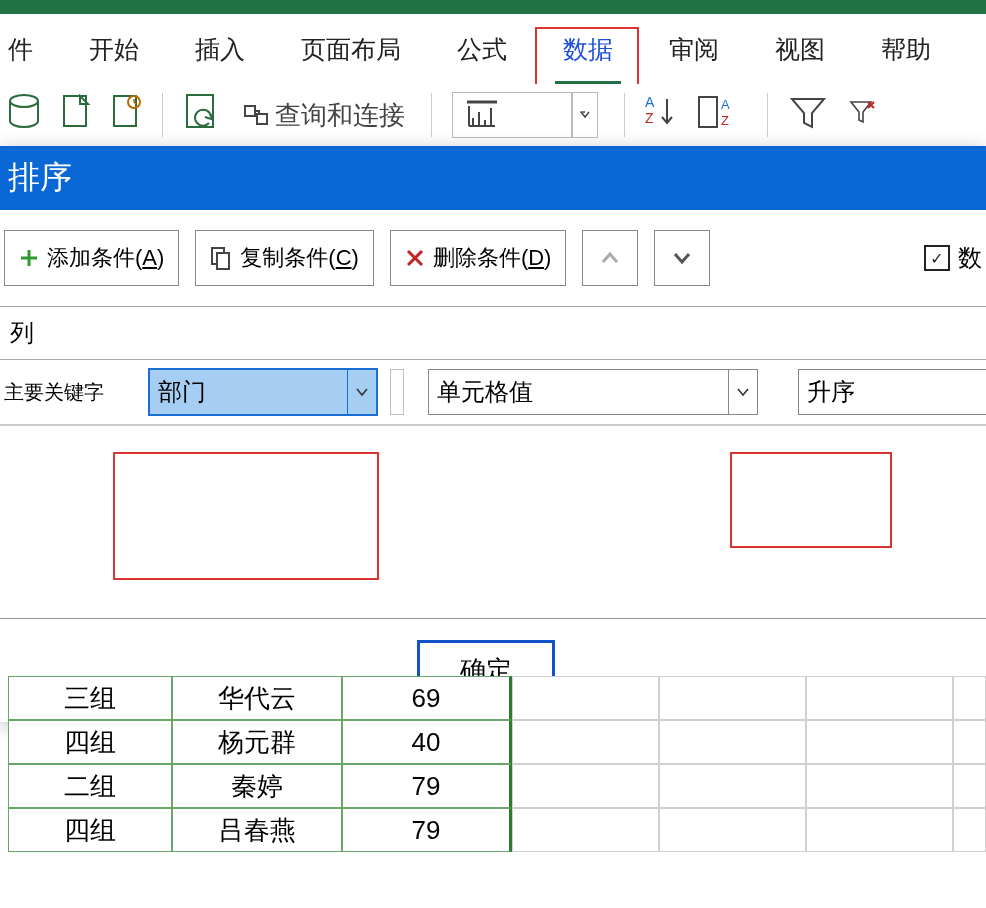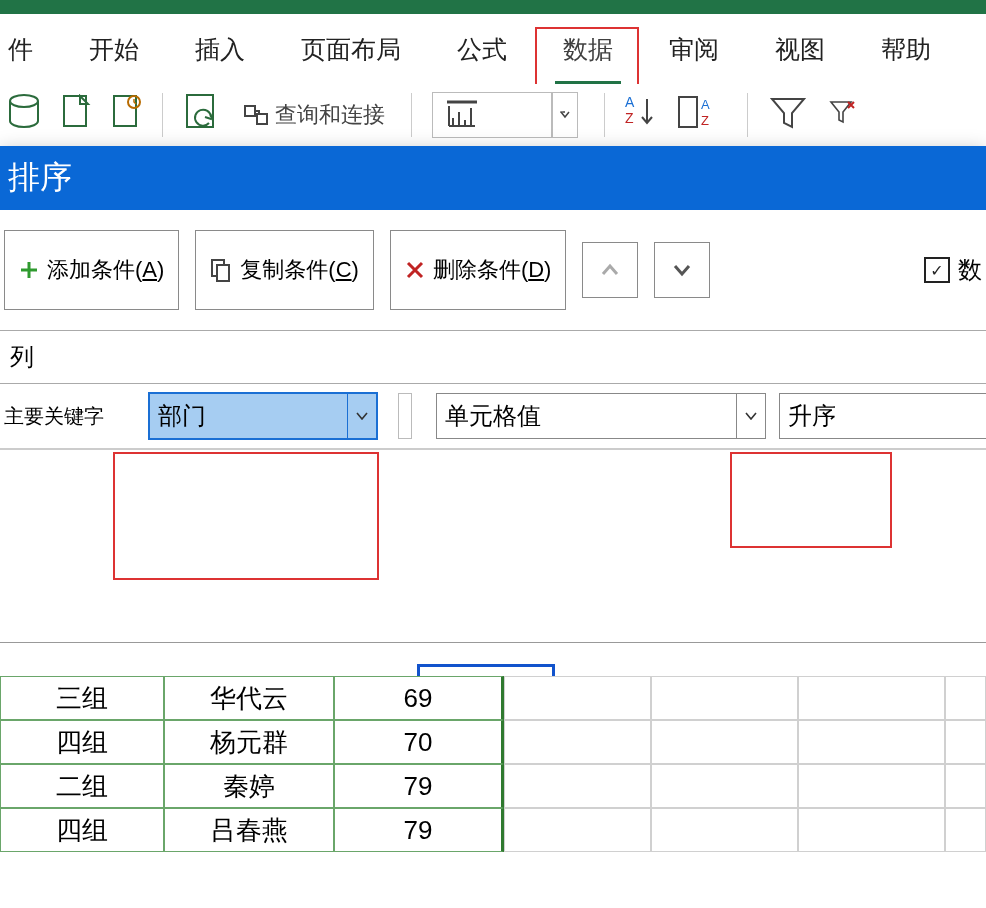--- a/index.html
+++ b/index.html
@@ -5,34 +5,34 @@
 html,body{margin:0;padding:0;font-family:"Microsoft YaHei","Segoe UI",sans-serif;background:#fff;overflow:hidden}
 .root{width:986px;height:908px;position:relative;background:#fff;overflow:hidden}
 
 
 .qat{position:absolute;left:0;top:0;right:0;height:14px;background:#217346}
 
 
 .tabs{position:absolute;left:0;top:14px;right:0;height:70px;background:#fff;border-bottom:1px solid #bbb}
 .tabs-inner{display:flex;align-items:center;height:100%;gap:40px;padding-left:0;font-size:25px;color:#222}
 .tab{padding:6px 8px;cursor:pointer}
-.tab.active{color:#404040;position:relative}
+.tab.active{color:#1d4ed8;position:relative}
 .tab.active::after{content:"";position:absolute;left:0;right:0;bottom:-13px;height:4px;background:#217346}
 .red-box{position:absolute;border:2px solid #d33}
 
 
 .ribbon{position:absolute;left:0;top:84px;right:0;height:62px;background:#fff;display:flex;align-items:center;gap:20px;padding-left:6px;color:#444}
-.rib-txt{font-size:22px}
+.rib-txt{font-size:26px}
 
 
 .dlg{position:absolute;left:0;top:146px;right:0;box-shadow:0 4px 18px rgba(0,0,0,.25);background:#fff}
 .dlg-title{height:64px;background:#0a68d6;color:#fff;font-size:32px;display:flex;align-items:center;padding-left:8px}
 .dlg-body{background:#fff}
 .dlg-toolbar{display:flex;align-items:center;gap:16px;padding:20px 4px}
-.btn{height:54px;border:1px solid #8a8a8a;background:#fff;display:flex;align-items:center;padding:12px 14px;font-size:22px;cursor:pointer;gap:8px}
+.btn{height:54px;border:1px solid #8a8a8a;background:#fff;display:flex;align-items:center;padding:0 14px;font-size:22px;cursor:pointer;gap:8px}
 .btn.sq{width:54px;justify-content:center;padding:0}
 .btn u{text-decoration:underline}
 .chk{display:flex;align-items:center;gap:8px;font-size:24px}
 .chkbox{width:22px;height:22px;border:2px solid #222;display:flex;align-items:center;justify-content:center}
 .chkbox::after{content:"✓";font-size:16px;color:#222}
 
 
 .gh{display:flex;border-top:1px solid #aaa;border-bottom:1px solid #aaa}
 .gh-cell{font-size:24px;padding:10px 10px}
 .row{display:flex;align-items:center;border-bottom:2px solid #ccc;height:64px}
@@ -40,21 +40,21 @@
 .select{height:44px;border:1px solid #888;display:flex;align-items:center;padding:0 8px;font-size:24px;position:relative;background:#fff}
 .select.keysel{background:#a6cdf2;border:2px solid #1a6fd4;width:210px}
 .select .arr{position:absolute;right:0;top:0;width:28px;height:100%;border-left:1px solid #888;display:flex;align-items:center;justify-content:center}
 .select.keysel .arr{border-left:1px solid #1a6fd4}
 
 
 .dlg-foot{border-top:1px solid #999;padding:21px 0;display:flex;justify-content:center;padding-right:14px}
 .okbtn{border:3px solid #1253cc;background:#fff;font-size:26px;padding:10px 40px;cursor:pointer}
 
 
-.sheet{position:absolute;left:0;top:676px;right:0}
+.sheet{position:absolute;left:8px;top:676px;right:0}
 .sh-row{display:flex;height:44px}
 .sh-cell{border:1px solid #6aa66a;display:flex;align-items:center;justify-content:center;font-size:26px;background:#fff}
 .c0{width:162px}
 .c1{width:168px}
 .c2{width:166px;border-right:3px solid #2f7a2f}
 .ce{border:1px solid #d0d0d0;width:145px}
 </style>
 </head>
 <body>
 
@@ -194,30 +194,30 @@
           <span>数</span>
         </div>
       </div>
 
       <div class="gh">
         <div class="gh-cell" style="width:410px">列</div>
       </div>
 
       <div class="row">
         <div class="row-label">主要关键字</div>
-        <div class="select keysel" style="margin-right:20px">
+        <div class="select keysel" style="margin-right:12px">
           <span>部门</span>
           <span class="arr">
             <svg width="12" height="8" viewBox="0 0 12 8">
                 <path d="M1 1 l5 6 l5 -6" fill="none" stroke="#333" stroke-width="1.6"></path>
               </svg>
           </span>
         </div>
         <div style="width:12px;height:44px;border:1px solid #bbb;margin-right:24px"></div>
-        <div class="select" style="width:312px;margin-right:13px">
+        <div class="select" style="width:312px;margin-right:40px">
           <span>单元格值</span>
           <span class="arr">
             <svg width="12" height="8" viewBox="0 0 12 8">
                 <path d="M1 1 l5 6 l5 -6" fill="none" stroke="#333" stroke-width="1.6"></path>
               </svg>
           </span>
         </div>
         <div class="select" style="flex:1;margin-right:0;border-right:0">
           <span>升序</span>
         </div>
@@ -241,21 +241,21 @@
       <div class="sh-cell c1">华代云</div>
       <div class="sh-cell c2">69</div>
       <div class="sh-cell ce"></div>
       <div class="sh-cell ce"></div>
       <div class="sh-cell ce"></div>
       <div class="sh-cell ce" style="flex:1"></div>
     </div>
     <div class="sh-row">
       <div class="sh-cell c0">四组</div>
       <div class="sh-cell c1">杨元群</div>
-      <div class="sh-cell c2">70</div>
+      <div class="sh-cell c2">40</div>
       <div class="sh-cell ce"></div>
       <div class="sh-cell ce"></div>
       <div class="sh-cell ce"></div>
       <div class="sh-cell ce" style="flex:1"></div>
     </div>
     <div class="sh-row">
       <div class="sh-cell c0">二组</div>
       <div class="sh-cell c1">秦婷</div>
       <div class="sh-cell c2">79</div>
       <div class="sh-cell ce"></div>

